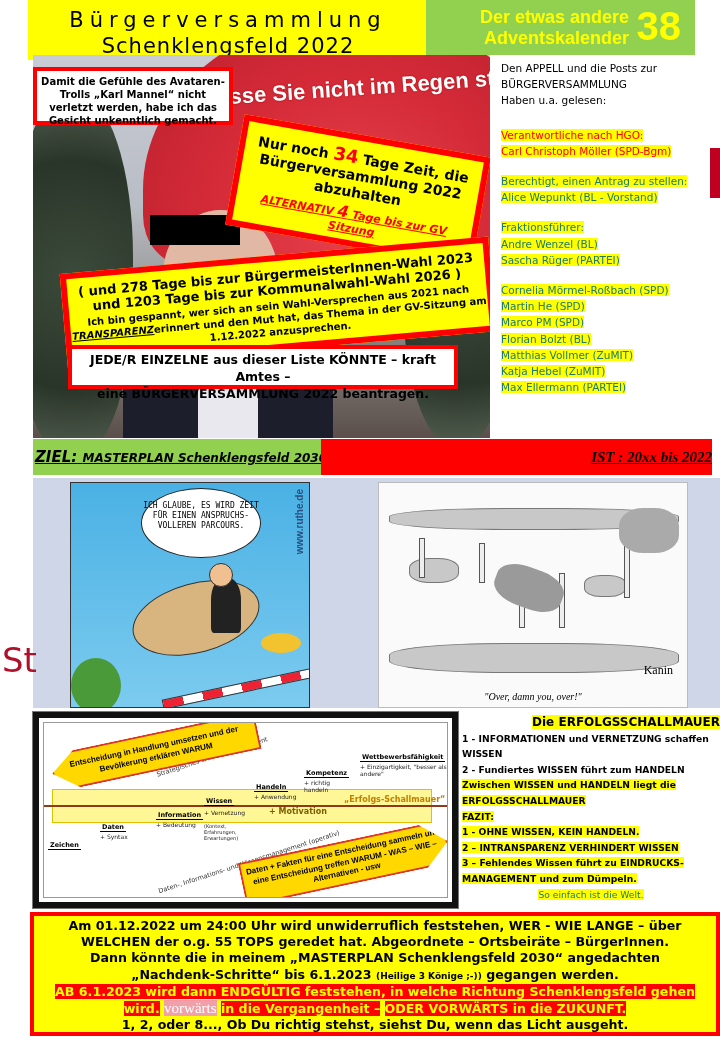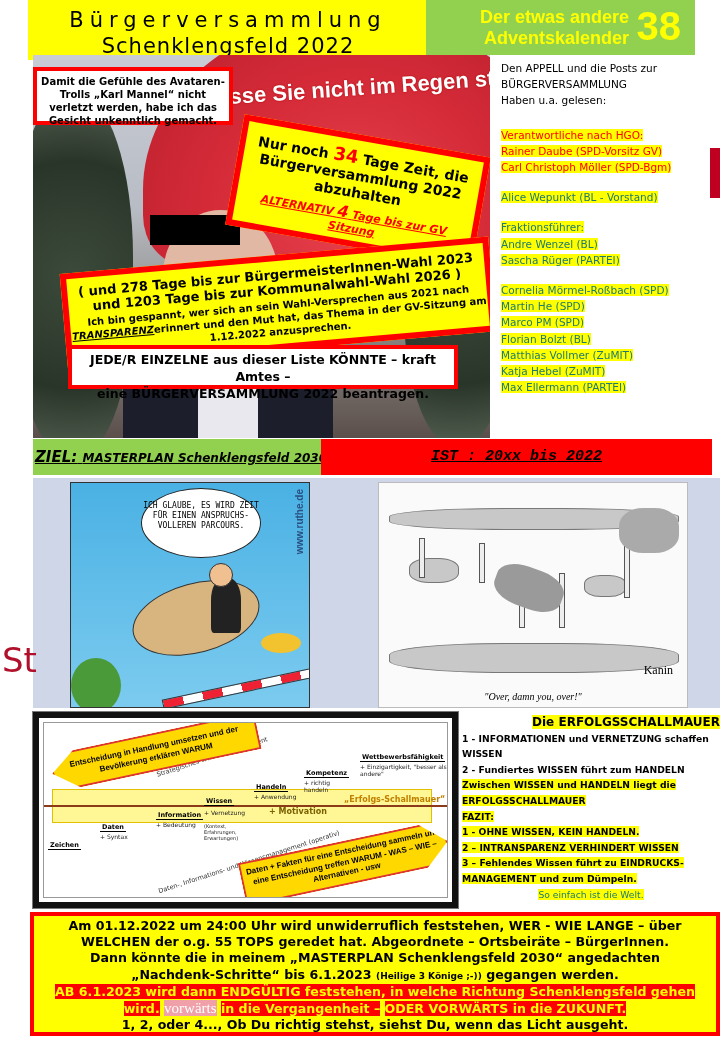--- a/index.html
+++ b/index.html
@@ -43,22 +43,22 @@
   #list .intro{color:#000}
   .hl{background:#ffff00}
   .redt{color:#ff0000}
   .teal{color:#1e7a6e}
   .gap{height:14px}
   #side-red{left:710px;top:148px;width:10px;height:50px;background:#c00020}
   
   #ziel-head{left:33px;top:439px;width:296px;height:36px;background:#92d050;text-align:center;line-height:36px;
     font-size:15px;font-weight:bold;font-style:italic;text-decoration:underline;font-family:"DejaVu Sans",sans-serif}
   #ziel-head .small{font-size:12px}
-  #ist-head{left:321px;top:439px;width:391px;height:36px;background:#ff0000;text-align:center;line-height:36px;
-    font-size:15px;font-weight:bold;font-style:italic;text-decoration:underline;color:#000;font-family:Liberation Mono, monospace}
+  #ist-head{left:321px;top:439px;width:391px;height:36px;background:#ff0000;text-align:right;line-height:36px;
+    font-size:15px;font-weight:bold;font-style:italic;text-decoration:underline;color:#000;font-family:Liberation Serif, serif}
   #cartoon-left-bg{left:33px;top:478px;width:319px;height:230px;background:#cfd6e8}
   #cartoon-right-bg{left:352px;top:478px;width:368px;height:230px;background:#cfd6e8}
   #cartoon-left{left:70px;top:482px;width:240px;height:226px;background:linear-gradient(180deg,#4ab1e4 0%,#7ccbef 100%);border:1px solid #333;overflow:hidden}
   #bubble{left:70px;top:5px;width:120px;height:70px;background:#fff;border:1.5px solid #222;border-radius:50%;
     font-size:8px;text-align:center;line-height:10px;padding-top:12px;font-family:"DejaVu Sans Mono",monospace}
   #ruthe{right:4px;top:6px;writing-mode:vertical-rl;transform:rotate(180deg);color:#2a4f80;font-weight:bold;font-size:10px}
   #horse{left:60px;top:100px;width:130px;height:70px;background:#d8b47e;border-radius:50%;border:1.5px solid #333;transform:rotate(-15deg)}
   #rider{left:140px;top:95px;width:30px;height:55px;background:#222;border-radius:40% 40% 10% 10%}
   #rider-head{left:138px;top:80px;width:24px;height:24px;background:#f0c090;border-radius:50%;border:1px solid #333}
   #tail{left:190px;top:150px;width:40px;height:20px;background:#f2c22f;border-radius:50%}
@@ -148,23 +148,23 @@
   </div>
 </div>
 
 <div id="list" class="abs">
   <div class="intro">Den APPELL und die Posts zur</div>
   <div class="intro">BÜRGERVERSAMMLUNG</div>
   <div class="intro">Haben u.a. gelesen:</div>
   <div class="gap"></div>
     <div class="gap" style="height:4px"></div>
   <div><span class="hl redt">Verantwortliche nach HGO:</span></div>
-  <div><span class="hl redt">Rainer Daube (SPD-Vorsitz  GV)</span></div>
   <div><span class="hl redt">Carl Christoph Möller (SPD-Bgm)</span></div>
   <div class="gap"></div>
+  <div><span class="hl teal">Berechtigt, einen Antrag zu stellen:</span></div>
   <div><span class="hl teal">Alice Wepunkt (BL - Vorstand)</span></div>
   <div class="gap"></div>
   <div><span class="hl teal">Fraktionsführer:</span></div>
   <div><span class="hl teal">Andre Wenzel (BL)</span></div>
   <div><span class="hl teal">Sascha Rüger (PARTEI)</span></div>
   <div class="gap"></div>
   <div><span class="hl teal">Cornelia Mörmel-Roßbach  (SPD)</span></div>
   <div><span class="hl teal">Martin He (SPD)</span></div>
   <div><span class="hl teal">Marco PM (SPD)</span></div>
   <div><span class="hl teal">Florian Bolzt (BL)</span></div>
@@ -260,14 +260,14 @@
     <span class="small">(Heilige 3 Könige ;-))</span>
     <span>gegangen werden.</span>
   </div>
   <div><span class="redbg">AB 6.1.2023 wird dann ENDGÜLTIG  feststehen, in welche Richtung Schenklengsfeld gehen</span></div>
   <div>
     <span class="redbg">wird.</span>
     <span class="vor">vorwärts</span>
     <span class="redbg">in die Vergangenheit –</span>
     <span class="redbg">ODER VORWÄRTS  in die ZUKUNFT.</span>
   </div>
-  <div>1, 2, oder 4..., Ob Du richtig stehst, siehst Du, wenn das Licht ausgeht.</div>
+  <div>1, 2, oder 8..., Ob Du richtig stehst, siehst Du, wenn das Licht ausgeht.</div>
 </div>
 
 </body></html>

